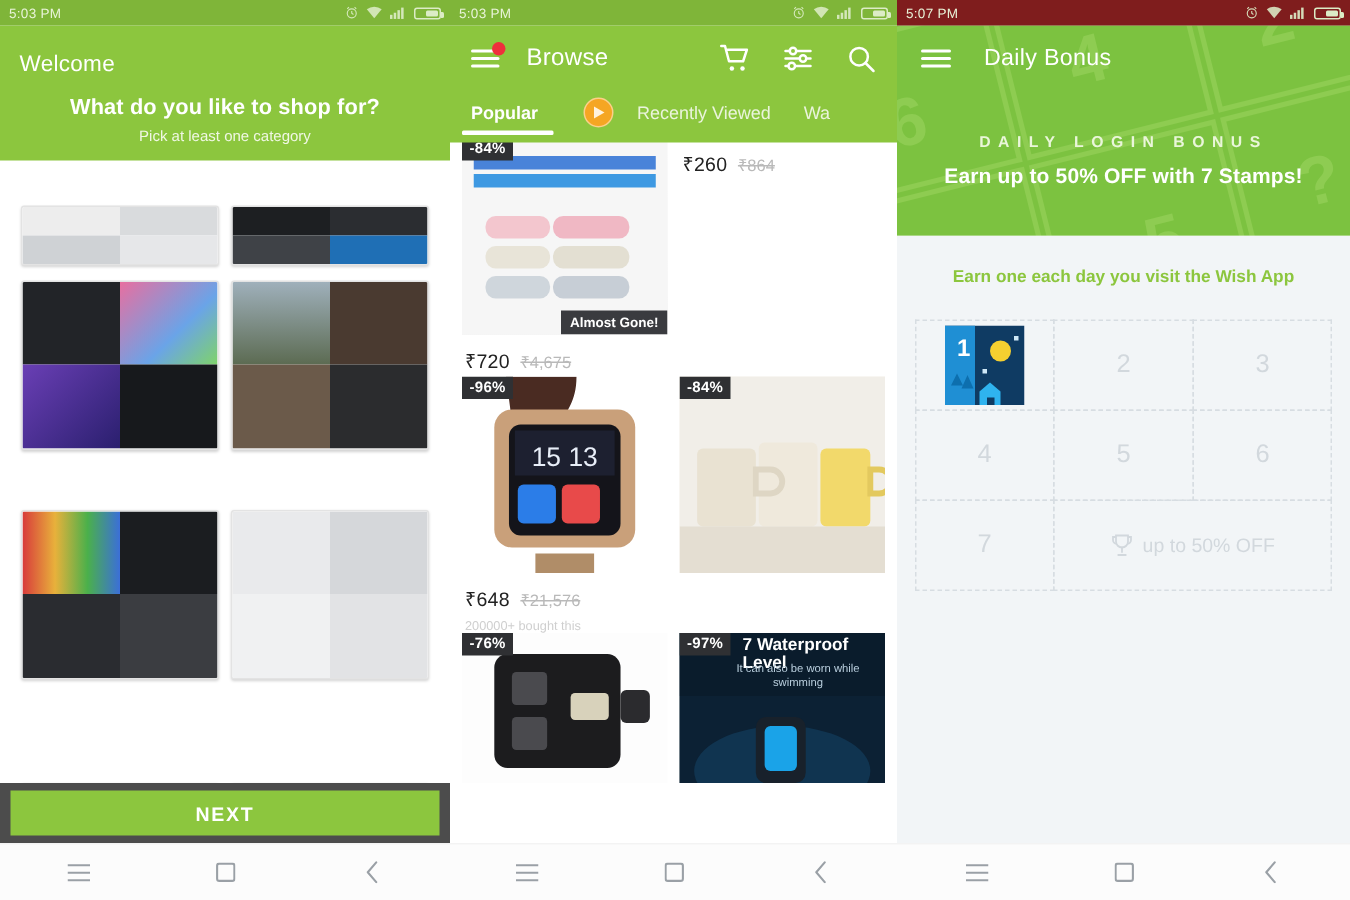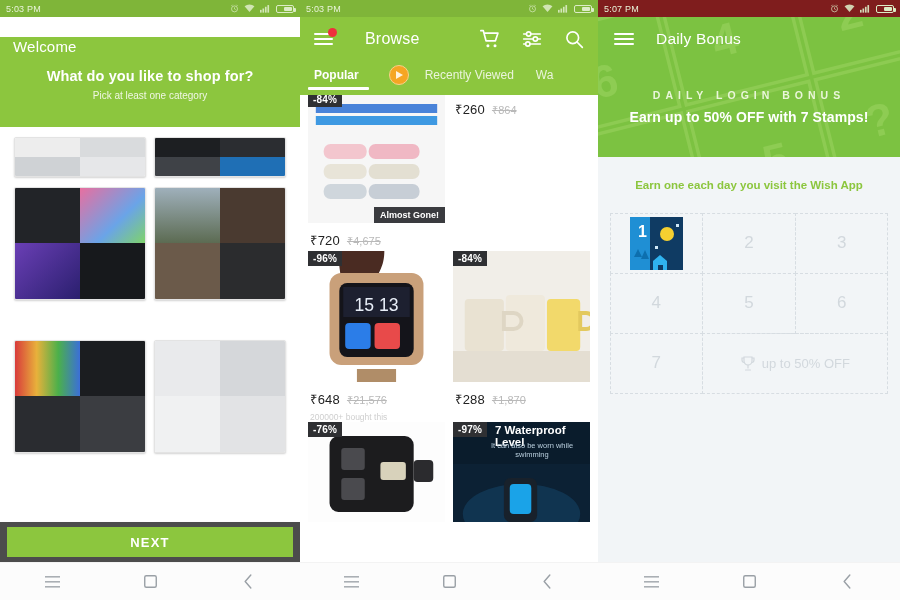--- a/index.html
+++ b/index.html
@@ -33,21 +33,21 @@
   .batt:after {
     content: ""; position: absolute; right: -3px; top: 2px;
     width: 2px; height: 4px; background: #dcecc6; border-radius: 0 1px 1px 0;
   }
   .batt i { position: absolute; right: 1px; top: 1px; bottom: 1px; width: 8px;
     background: #dcecc6; border-radius: 1px; display: block; }
 
   
   .p1-hero {
     background: #8cc63e; color: #fff; position: relative; z-index: 30;
-    height: 90px; padding: 1px 0 0 0; margin-top: 20px;
+    height: 90px; padding: 17px 0 0 0;
   }
   .p1-welcome { font-size: 15px; padding-left: 13px; color: #fff; letter-spacing: .2px; }
   .p1-q { text-align: center; font-size: 14.5px; font-weight: bold; margin-top: 13px; letter-spacing: .1px; }
   .p1-sub { text-align: center; font-size: 10px; margin-top: 6px; color: #f0f7e4; }
 
   .cat-grid {
     position: absolute; top: 107px; left: 0; right: 0; bottom: 38px;
     display: grid; grid-template-columns: 1fr 1fr; gap: 10px 8px;
     padding: 0 14px; overflow: hidden;
   }
@@ -66,21 +66,21 @@
     background: #4c4c4c; display: flex; align-items: center; padding: 0 7px; z-index: 35;
   }
   .p1-next {
     flex: 1; height: 30px; background: #8cc63e; color: #fff; border: none;
     font-weight: bold; font-size: 13px; letter-spacing: 1.2px;
     display: flex; align-items: center; justify-content: center; cursor: pointer;
   }
 
   
   .p2-top { background: #8cc63e; position: relative; z-index: 30; }
-  .p2-bar { height: 44px; display: flex; align-items: center; padding: 0 14px; gap: 14px; }
+  .p2-bar { height: 44px; display: flex; align-items: center; padding: 0 14px; gap: 0; }
   .burger { position: relative; width: 19px; height: 14px; cursor: pointer; }
   .burger i { position: absolute; left: 0; height: 2px; background: #fff; border-radius: 1px; display: block; }
   .burger i:nth-child(1) { top: 1px; width: 16px; }
   .burger i:nth-child(2) { top: 6px; width: 19px; }
   .burger i:nth-child(3) { top: 11px; width: 19px; }
   .burger .dot {
     position: absolute; right: -4px; top: -4px; width: 9px; height: 9px;
     border-radius: 50%; background: #ef2f3c; border: none;
   }
   .p2-title { color: #fff; font-size: 16px; margin-left: 18px; flex: 1; letter-spacing: .2px; }
@@ -409,24 +409,20 @@
             <svg width="100%" height="100%" viewBox="0 0 140 131" preserveAspectRatio="none">
               <rect width="140" height="131" fill="#f1eee8"></rect>
               <rect x="12" y="48" width="40" height="52" rx="4" fill="#e9e2d2"></rect>
               <rect x="54" y="44" width="40" height="56" rx="4" fill="#efe9dc"></rect>
               <rect x="96" y="48" width="34" height="52" rx="4" fill="#f2d96b"></rect>
               <path d="M52 62h10a8 8 0 0 1 0 16h-10z" fill="none" stroke="#ded6c4" stroke-width="4"></path>
               <path d="M130 62h6a8 8 0 0 1 0 16h-6z" fill="none" stroke="#e3c95e" stroke-width="4"></path>
               <rect x="0" y="100" width="140" height="31" fill="#e4ded2"></rect>
             </svg>
             <span class="disc">-84%</span>
-          </div>
-          <div class="price-row">
-            <span class="price">₹288</span>
-            <span class="price-old">₹1,870</span>
           </div>
         </div>
 
         <div class="prod">
           <div class="prod-img" style="background:#fdfdfd;height:100px">
             <svg width="100%" height="100%" viewBox="0 0 140 100" preserveAspectRatio="none">
               <rect width="140" height="100" fill="#fdfdfd"></rect>
               <rect x="22" y="14" width="86" height="76" rx="9" fill="#1c1c1e"></rect>
               <rect x="34" y="26" width="24" height="22" rx="3" fill="#4a4a4e"></rect>
               <rect x="34" y="56" width="24" height="22" rx="3" fill="#4a4a4e"></rect>

